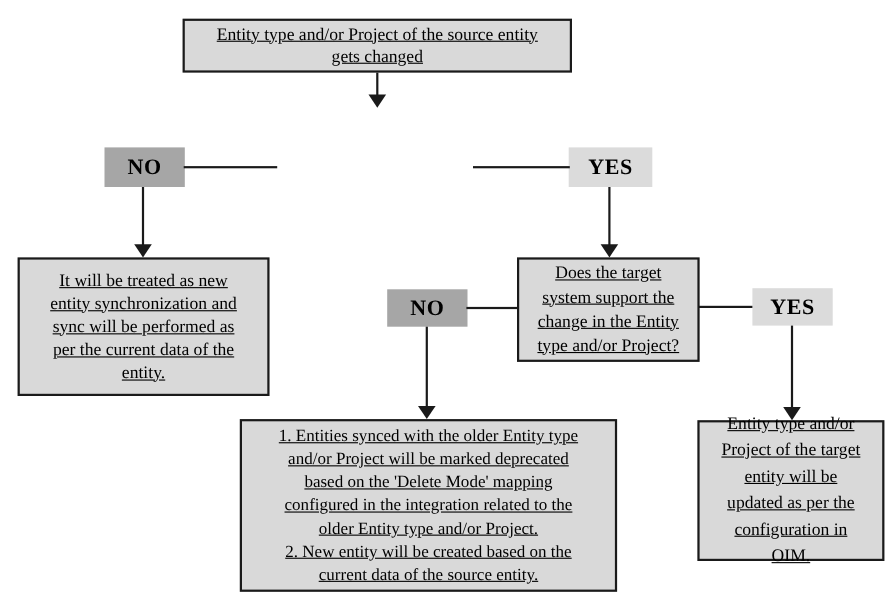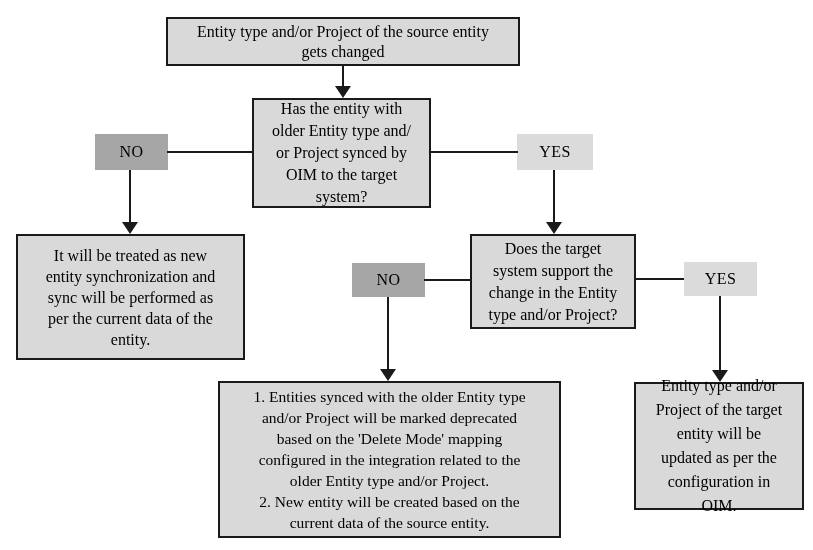--- a/index.html
+++ b/index.html
@@ -19,24 +19,25 @@
     justify-content: center;
     text-align: center;
     white-space: pre-line;
     box-sizing: border-box;
     background: var(--box-fill, #d9d9d9);
   }
   .box {
     border: 2px solid var(--border, #1a1a1a);
     font-size: 16px;
     line-height: 21px;
+    text-decoration: underline;
   }
   .tag {
-    font-weight: normal;
-    font-size: 16px;
+    font-weight: bold;
+    font-size: 20px;
     letter-spacing: 0.5px;
   }
   .no  { background: var(--no-fill, #a6a6a6); }
   .yes { background: var(--yes-fill, #d9d9d9); }
   .edge { position: absolute; background: var(--border, #1a1a1a); }
   .arrow {
     position: absolute;
     width: 0; height: 0;
     border-left: 8px solid transparent;
     border-right: 8px solid transparent;
@@ -72,25 +73,20 @@
   #a-v5 { left: 712px; top: 370px; }
 </style>
 </head>
 <body>
 
 <div class="stage">
 
   <div class="node box" id="n-start">Entity type and/or Project of the source entity
 gets changed</div>
 
-  <div class="node box" id="n-d1">Has the entity with
-older Entity type and/
-or Project synced  by
-OIM to the target
-system?</div>
 
   <div class="node tag no" id="n-no1">NO</div>
 
   <div class="node tag yes" id="n-yes1">YES</div>
 
   <div class="node box" id="n-rleft">It will be treated as new
 entity synchronization and
 sync will be performed as
 per the current data of the
 entity.</div>

